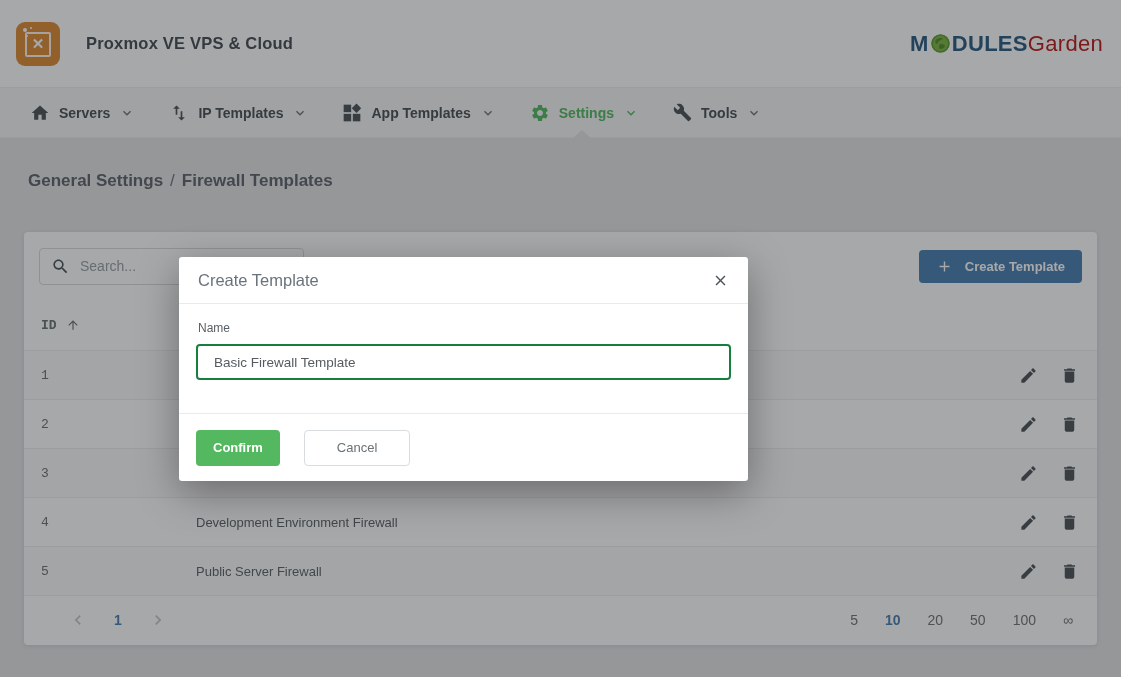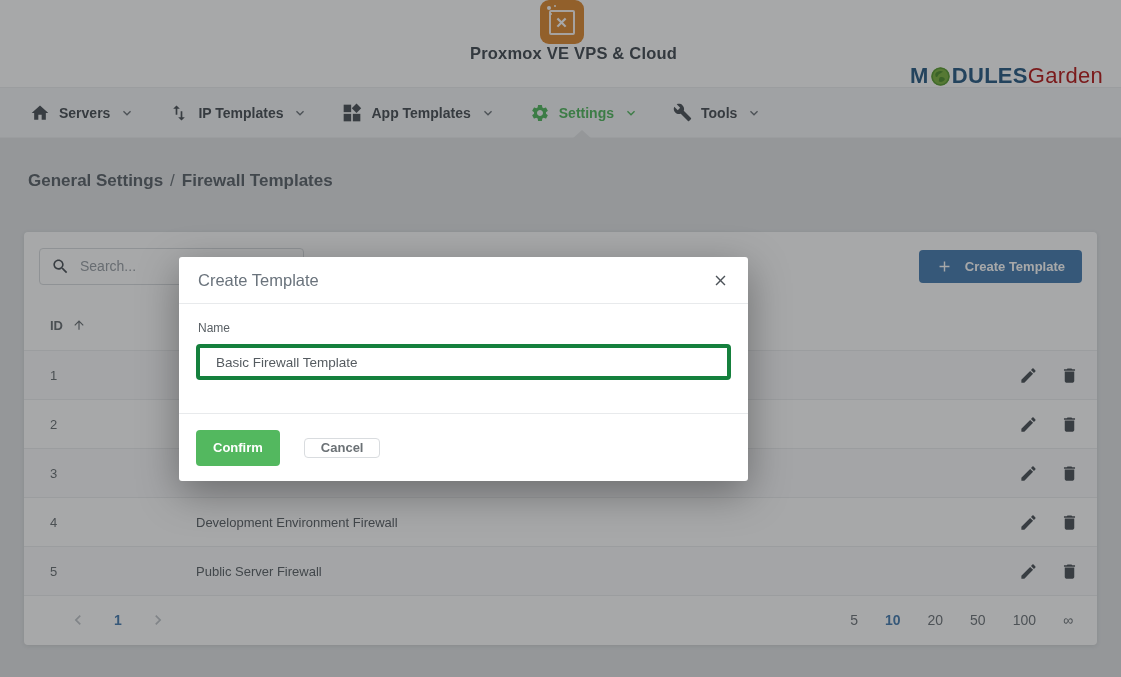--- a/index.html
+++ b/index.html
@@ -2,21 +2,21 @@
 <html><head>
 <meta charset="utf-8">
 <style>
   * { margin:0; padding:0; box-sizing:border-box; }
   html,body { width:1121px; height:677px; }
   body { font-family:"Liberation Sans", sans-serif; background:#e2e4e6; overflow:hidden; }
   .viewport { position:relative; width:1121px; height:677px; }
 
   
   .app-header { position:absolute; top:0; left:0; width:100%; height:88px; background:#ffffff;
-    display:flex; align-items:center; padding:0 14px; border-bottom:1px solid #eceeef;flex-direction:column; }
+    display:flex; align-items:center; padding:0 14px; border-bottom:1px solid #eceeef; }
   .app-logo { width:44px; height:44px; background:#dd8b35; border-radius:9px; margin-left:2px;
     position:relative; flex:0 0 auto; }
   .app-logo .frame { position:absolute; left:9px; top:10px; width:26px; height:25px;
     border:2px solid rgba(255,255,255,.92); border-radius:2px;
     display:flex; align-items:center; justify-content:center; }
   .app-logo .frame::before { content:"✕"; color:#fff; font-size:15px; font-weight:bold; }
   .app-logo .dots { position:absolute; left:7px; top:6px; width:4px; height:4px; border-radius:50%;
     background:#fff; box-shadow:6px -2px 0 -1px #fff, 2px 6px 0 -1px #fff, 9px 4px 0 -2px #fff; }
   .app-title { margin-left:26px; font-size:16.5px; font-weight:bold; color:#454d54; letter-spacing:.2px; }
   .brand { margin-left:auto; display:flex; align-items:center; font-size:22px; margin-right:4px; }
@@ -55,21 +55,21 @@
     display:flex; align-items:center; gap:12px; padding:0 17px; font-size:13px; font-weight:bold;
     cursor:pointer; font-family:"Liberation Sans", sans-serif; }
   .btn-primary svg { color:#fff; }
 
   .table { width:100%; font-size:13px; }
   .t-row { display:grid; grid-template-columns:172px 1fr 130px; align-items:center; height:49px;
     border-top:1px solid #eceeef; }
   .t-head { height:50px; border-top:none; color:#6b7175; font-weight:bold; }
   .t-head .id-cell { display:flex; align-items:center; gap:9px; cursor:pointer; }
   .sort-arrow { color:#6b7175; }
-  .id-cell { padding-left:26px; color:#6b7175; }
+  .id-cell { padding-left:17px; color:#6b7175;font-family:Liberation Mono, monospace; }
   .name-cell { color:#5d6368; }
   .actions-cell { display:flex; justify-content:flex-end; gap:22px; padding-right:18px; }
   .icon-btn { background:none; border:none; cursor:pointer; color:#4d5359; padding:0; line-height:0; }
   .t-row.odd { background:#fafbfc; }
 
   .pagination { height:49px; border-top:1px solid #eceeef; display:flex; align-items:center;
     justify-content:space-between; padding:0 24px 0 44px; font-size:14px; }
   .pager { display:flex; align-items:center; gap:26px; }
   .pager .nav-chev { color:#c2c6ca; cursor:pointer; line-height:0; }
   .page-num { color:#4a7fb2; font-weight:bold; cursor:pointer; }
@@ -80,28 +80,28 @@
   
   .overlay { position:absolute; inset:0; background:rgba(23,25,28,.38); z-index:10; }
   .modal { position:absolute; left:179px; top:257px; width:569px; height:224px; background:#fff;
     z-index:20; border-radius:3px; box-shadow:0 12px 40px rgba(0,0,0,.35); }
   .modal-header { height:47px; display:flex; align-items:center; justify-content:space-between;
     padding:0 19px; border-bottom:1px solid #e8eaec; }
   .modal-title { font-size:16.5px; color:#6a737c; }
   .modal-close { background:none; border:none; cursor:pointer; color:#4d5359; line-height:0; padding:0; }
   .modal-body { padding:17px 17px 0 17px; }
   .field-label { font-size:12px; color:#5a6065; margin-bottom:9px; margin-left:2px; }
-  .text-input { width:100%; height:36px; border:4px solid #15803d; border-radius:4px; padding:0 16px;
+  .text-input { width:100%; height:36px; border:2px solid #15803d; border-radius:4px; padding:0 16px;
     font-size:13.5px; color:#555b60; font-family:"Liberation Sans", sans-serif; outline:none; }
   .modal-footer { position:absolute; bottom:0; left:0; width:100%; height:68px;
     border-top:1px solid #e8eaec; display:flex; align-items:center; gap:24px; padding:0 17px; }
   .btn-confirm { height:36px; padding:0 17px; background:#53b85f; border:none; border-radius:4px;
     color:#fff; font-size:13px; font-weight:bold; cursor:pointer; font-family:"Liberation Sans", sans-serif; }
-  .btn-cancel { height:20px; padding:0 16px; background:#fff; border:1px solid #d9dcdf; border-radius:4px;
-    color:#6b7175; font-size:13px; font-weight:bold; cursor:pointer; font-family:"Liberation Sans", sans-serif; }
+  .btn-cancel { height:36px; padding:0 32px; background:#fff; border:1px solid #d9dcdf; border-radius:4px;
+    color:#6b7175; font-size:13px; font-weight:normal; cursor:pointer; font-family:"Liberation Sans", sans-serif; }
 </style>
 </head>
 <body>
 
 <div class="viewport">
 
   <header class="app-header">
     <div class="app-logo">
       <span class="dots"></span>
       <span class="frame"></span>

